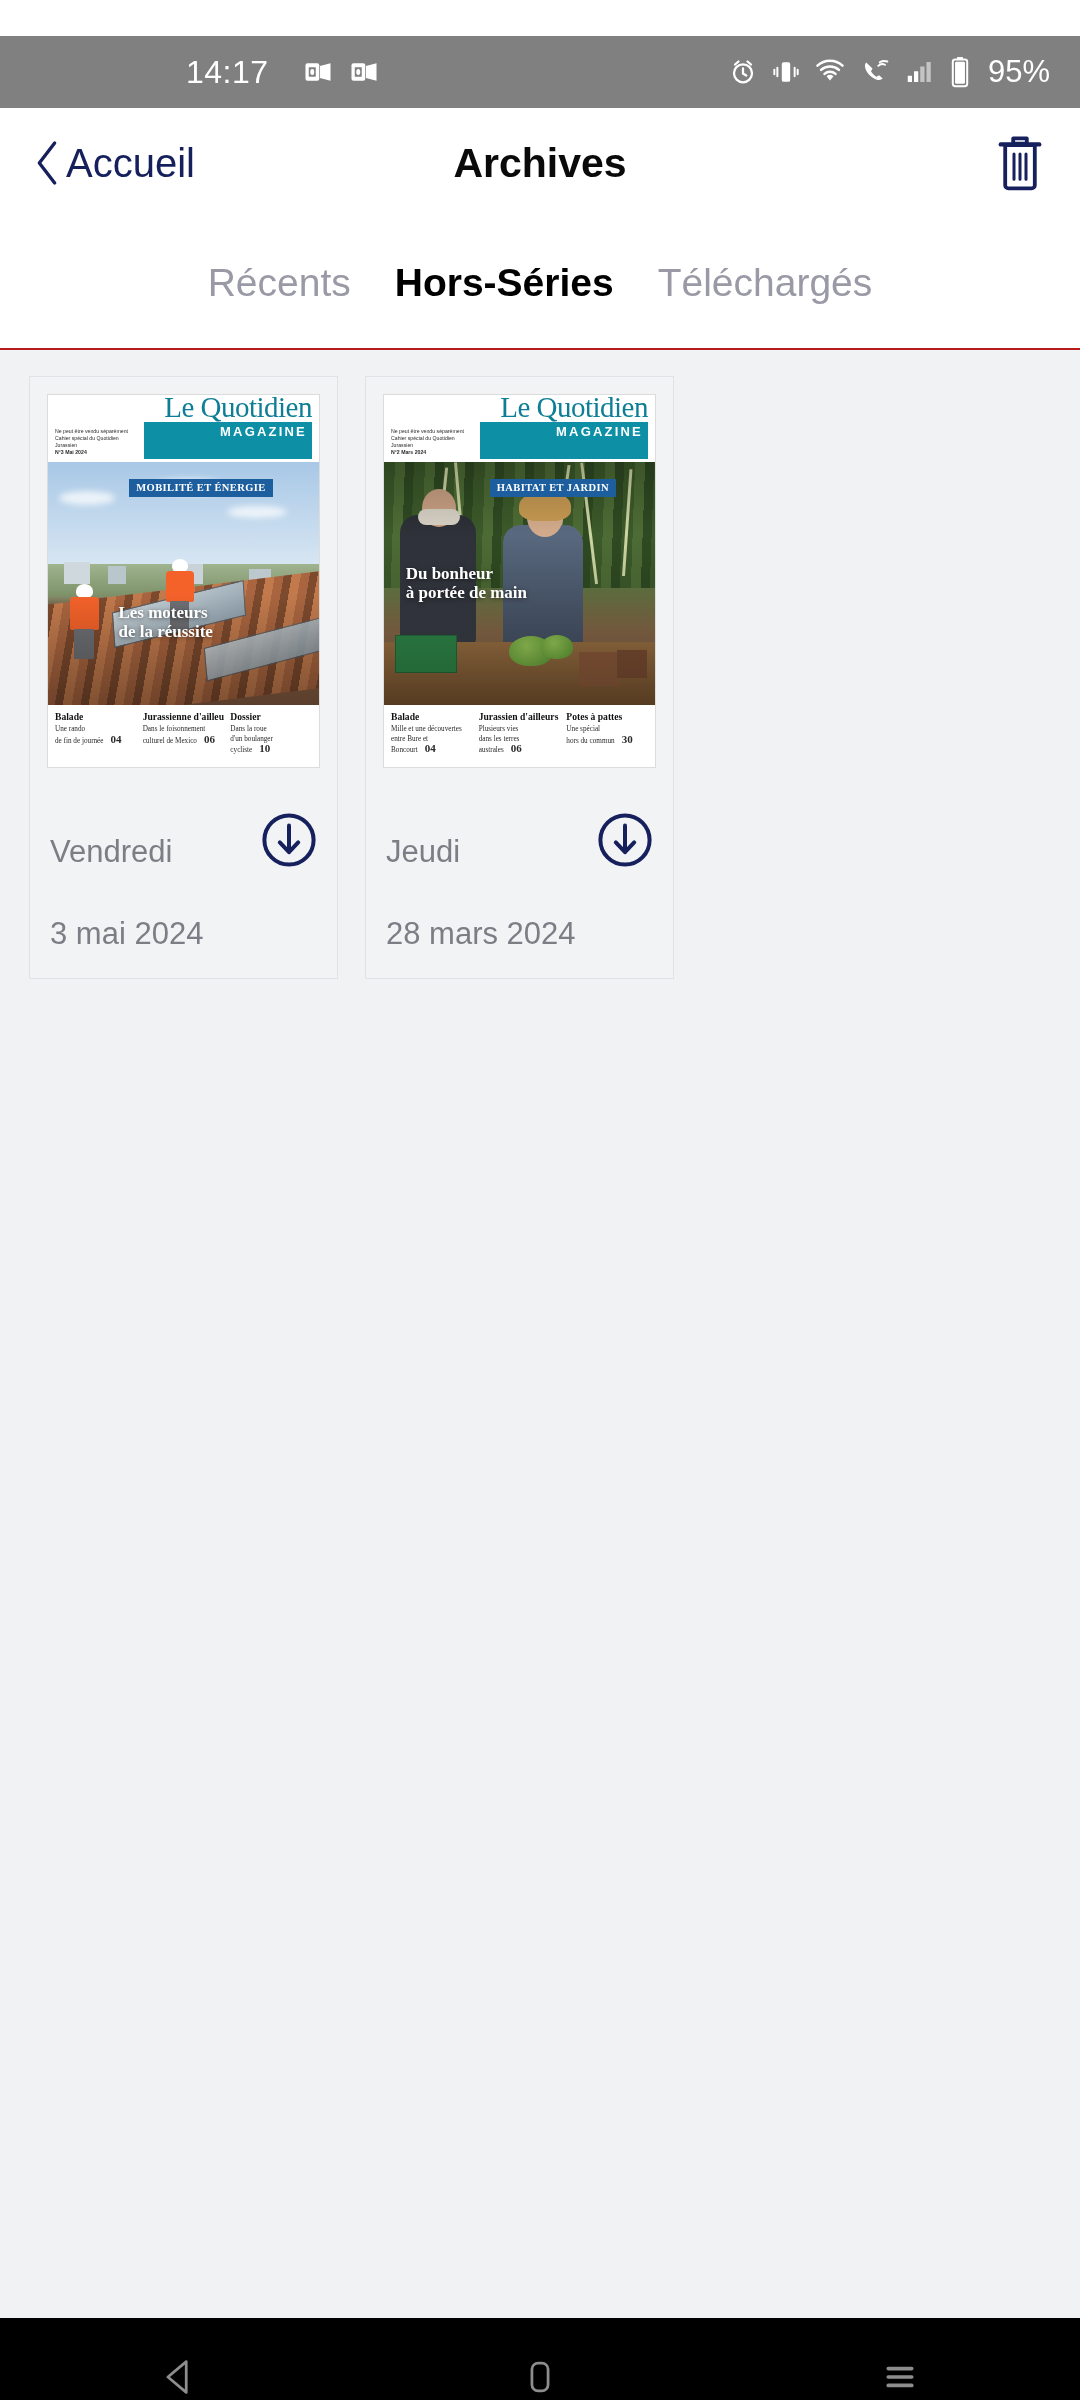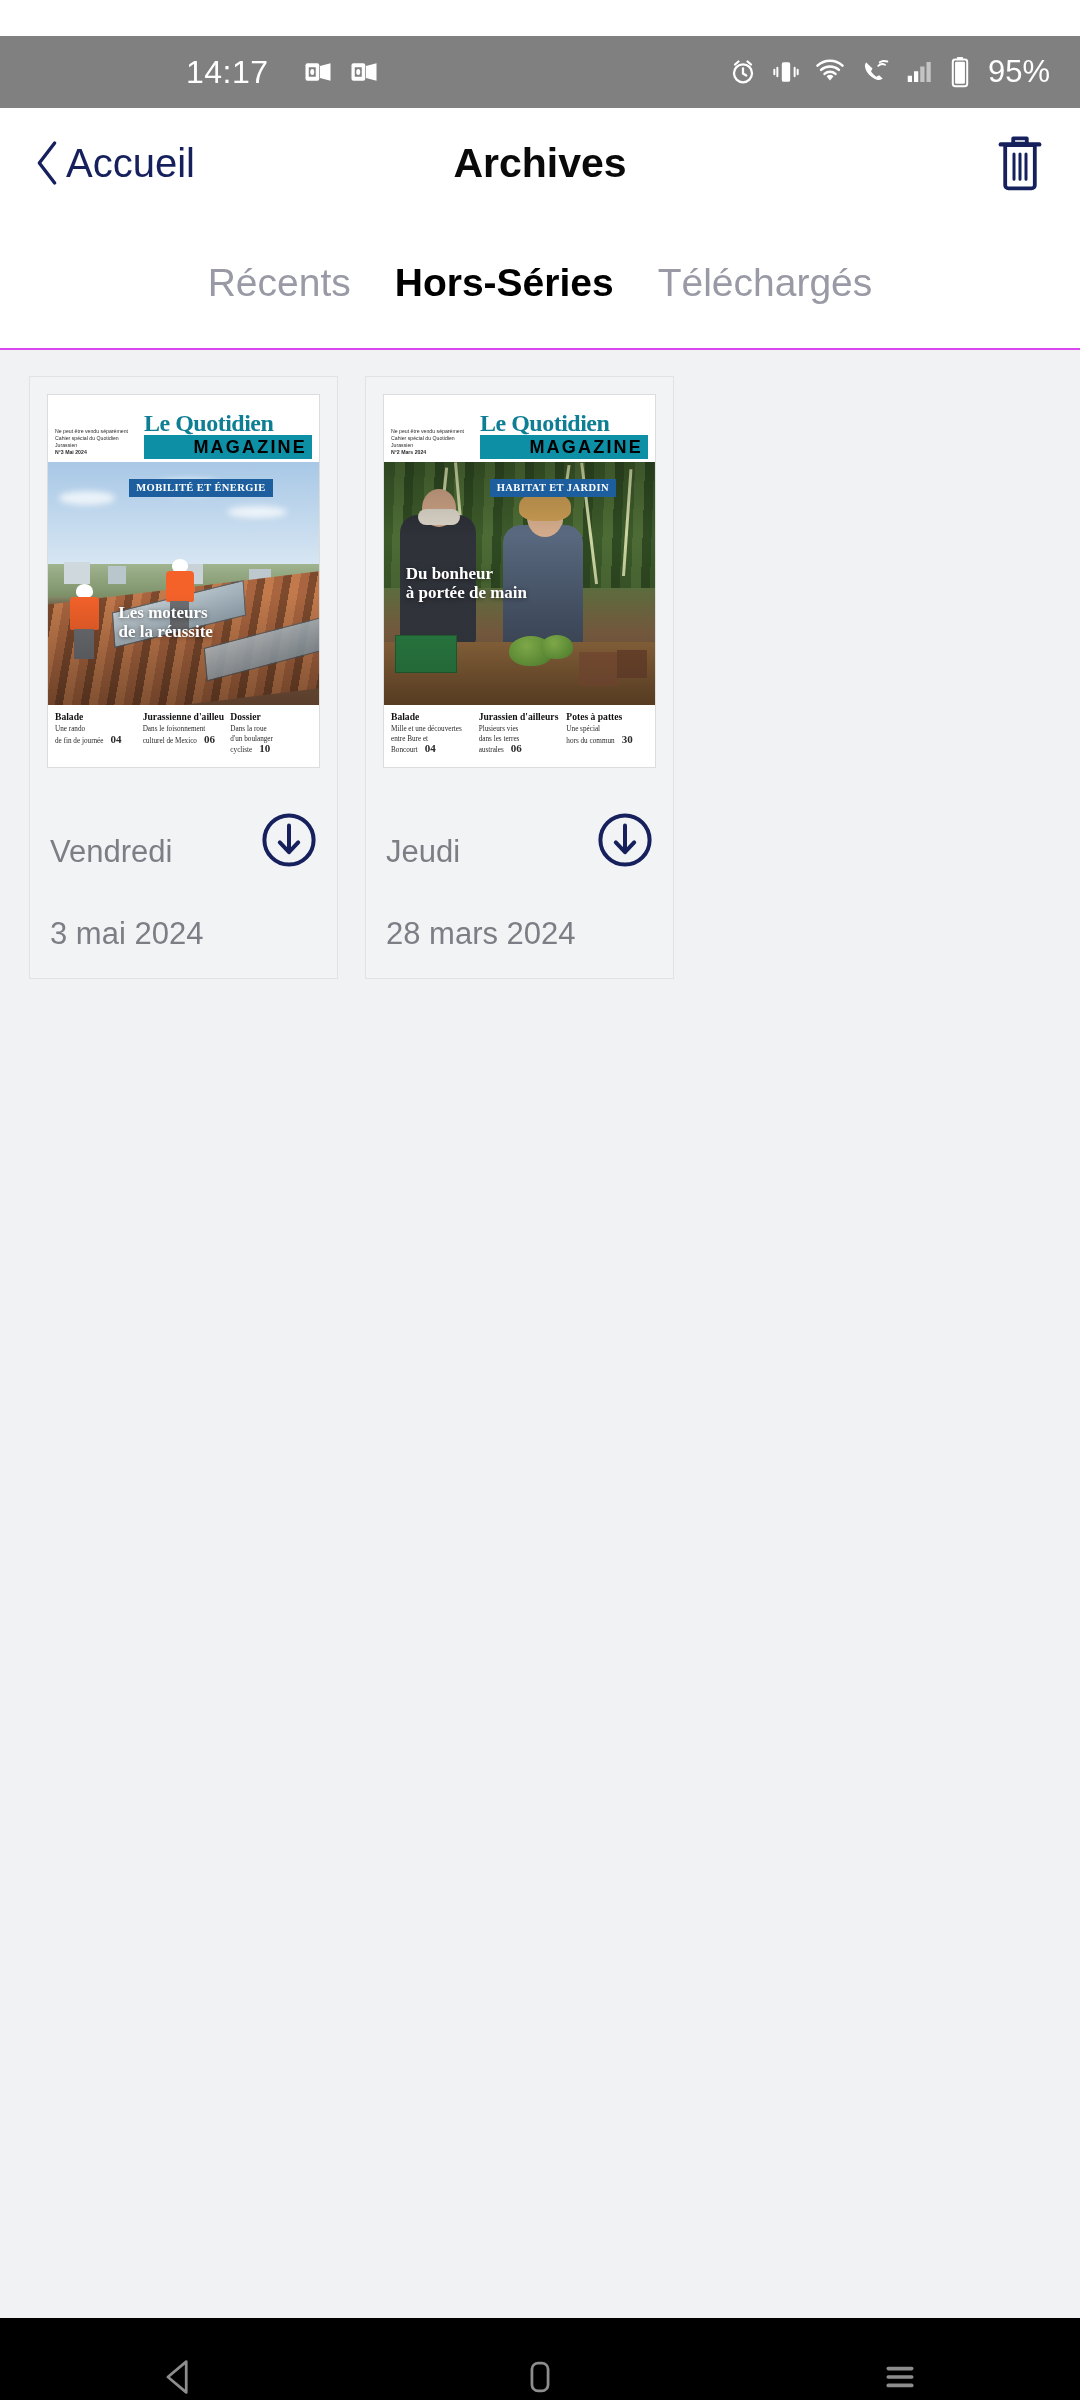--- a/index.html
+++ b/index.html
@@ -35,21 +35,21 @@
   .nav-title {
     position: absolute; left: 0; right: 0; text-align: center;
     font-size: 41px; font-weight: 700; color: #0a0a0a; pointer-events: none;
   }
   .nav-trash { margin-left: auto; line-height: 0; cursor: pointer; z-index: 2; }
 
   
   .tabsbar {
     height: 132px; background: #ffffff; flex-shrink: 0;
     display: flex; align-items: center; justify-content: center; gap: 44px;
-    border-bottom: 2px solid #d946ef;
+    border-bottom: 2px solid #b91c1c;
   }
   .tab { font-size: 39px; color: #9a9aa6; cursor: pointer; white-space: nowrap; }
   .tab.active { color: #000000; font-weight: 700; }
 
   
   .content { flex: 1; background: #f1f2f4; padding: 26px 0 0 0; overflow: hidden; }
   .grid { display: flex; gap: 27px; padding: 0 29px; }
 
   .card {
     width: 309px; background: #f2f3f5;
@@ -67,27 +67,27 @@
 
   
   .mast { height: 67px; display: flex; align-items: flex-end; padding: 0 7px 3px 7px; background:#fff; }
   .mast-fine {
     font-size: 5.2px; line-height: 7px; color: #2b2b2b; width: 86px;
     font-family: "Liberation Sans", sans-serif; padding-bottom: 3px;
   }
   .mast-fine .bold { font-weight: 700; }
   .mast-logo { margin-left: auto; width: 168px; text-align: right; }
   .mast-logo-title {
-    font-family: "Liberation Serif", serif; font-weight: 700;
-    font-size: 24px; color: #0d7e94; line-height: 0.92; letter-spacing: -0.5px;
-    text-align: left;
+    font-family: "Liberation Serif", serif; font-weight: 400;
+    font-size: 29px; color: #0d7e94; line-height: 0.92; letter-spacing: -0.5px;
+    text-align: right;
   }
   .mast-logo-bar {
-    background: #0d8fa5; color: #000000; font-size: 18px; font-weight: 700;
-    letter-spacing: 2.2px; text-align: right; padding: 2px 5px 1px 0; margin-top: 1px;
+    background: #0d8fa5; color: #ffffff; font-size: 13px; font-weight: 700;
+    letter-spacing: 2.2px; text-align: right; padding: 2px 5px 20px 0; margin-top: 1px;
   }
 
   
   .photo { flex: 1; position: relative; overflow: hidden; }
   .badge {
     position: absolute; z-index: 5;
     background: #1d5f9e; color: #ffffff;
     font-family: "Liberation Serif", serif; font-weight: 700;
     font-size: 10.5px; letter-spacing: .4px; padding: 3px 7px 4px 7px;
     white-space: nowrap;

